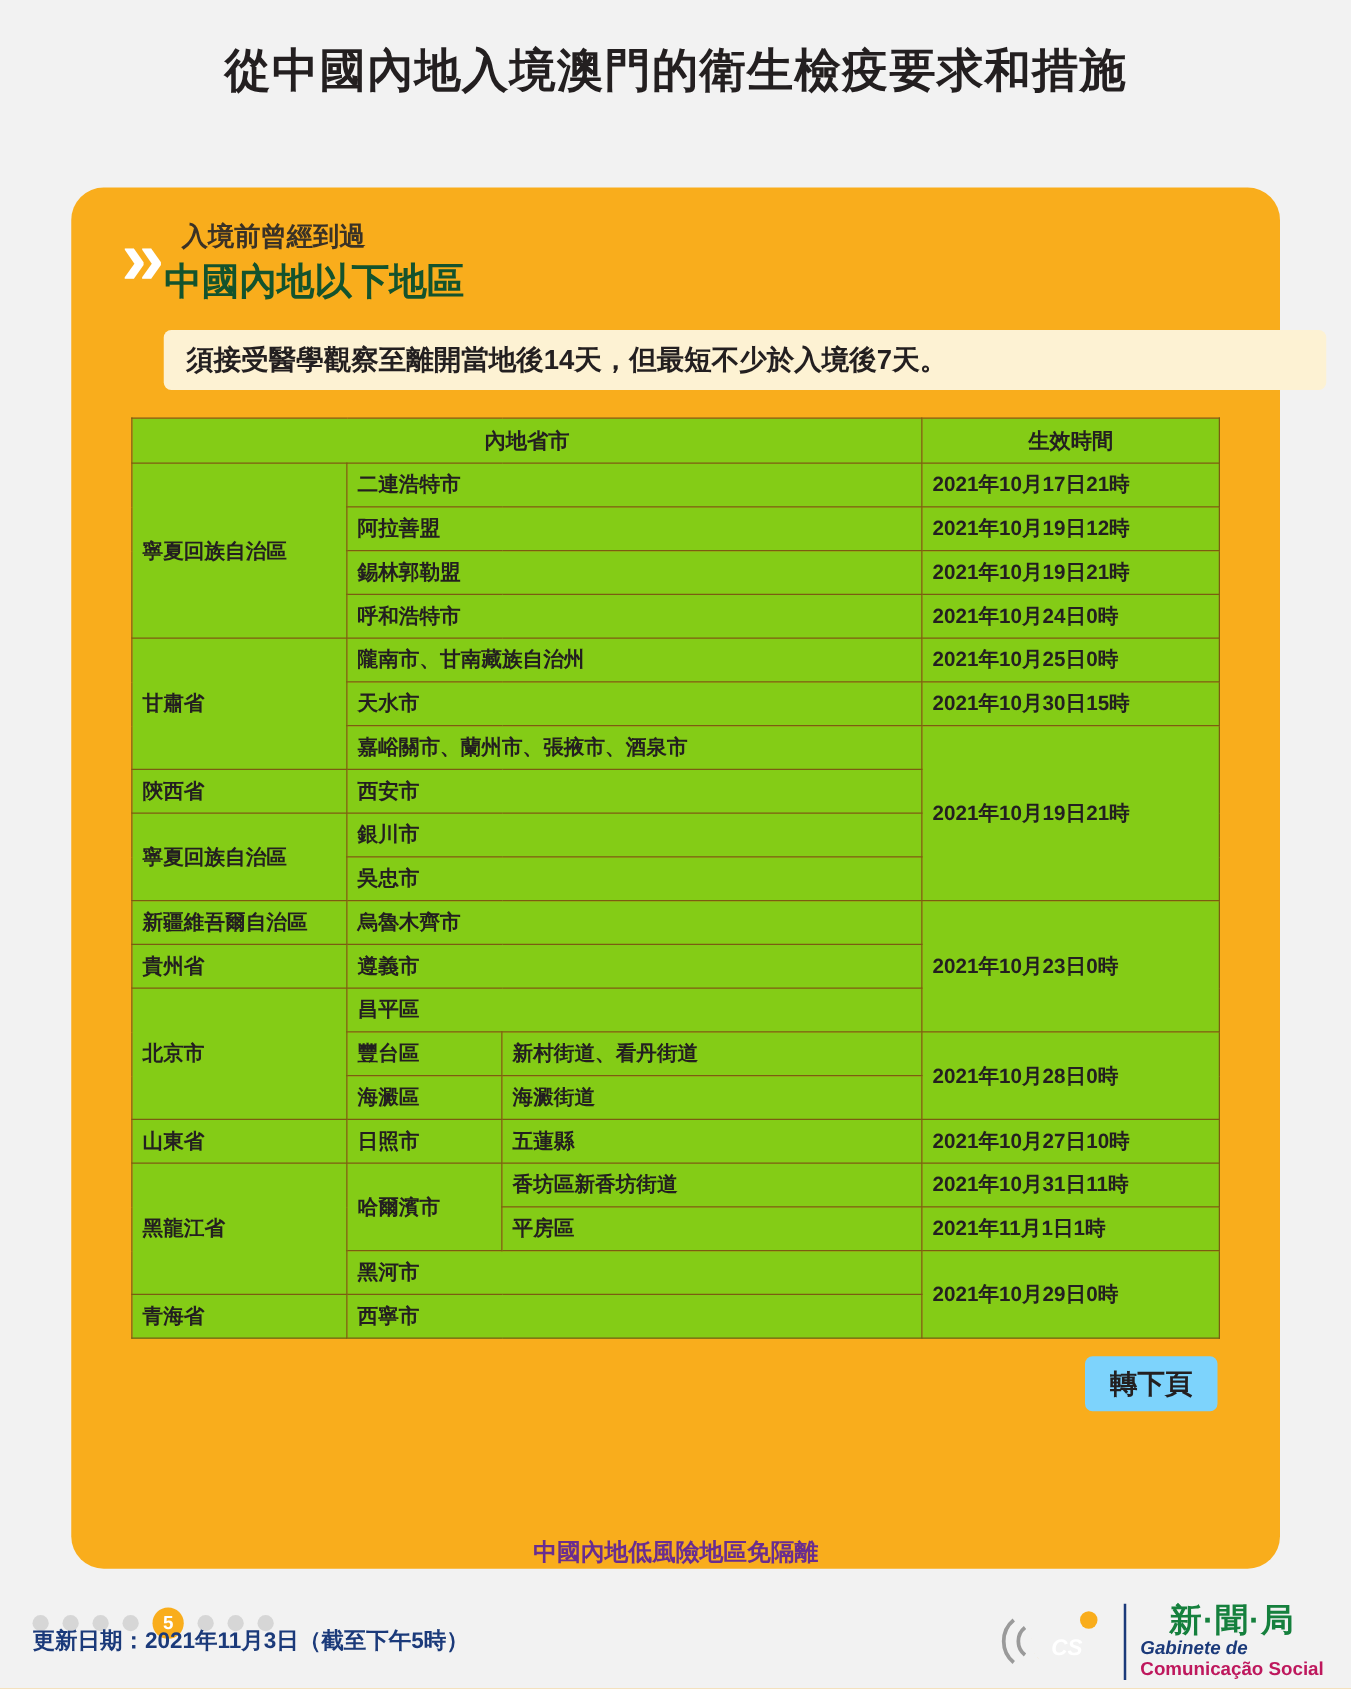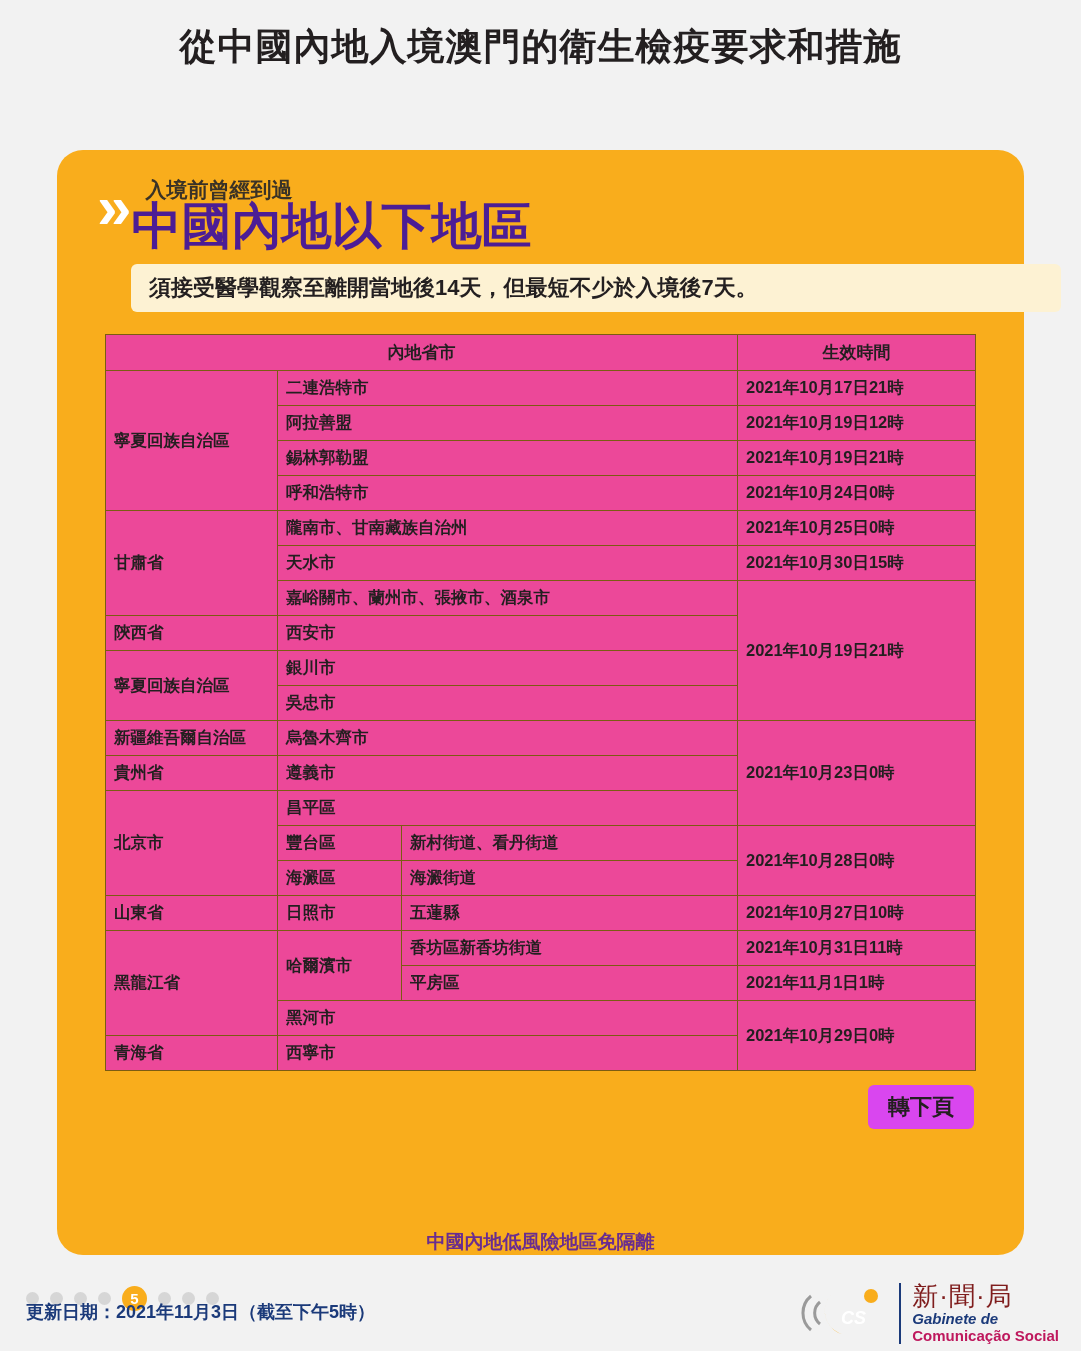--- a/index.html
+++ b/index.html
@@ -10,21 +10,21 @@
     width: 1081px;
     height: 1351px;
     background: #f2f2f2;
     font-family: "Liberation Sans", "DejaVu Sans", sans-serif;
     position: relative;
     overflow: hidden;
   }
 
   
   .header {
-    padding-top: 22px;
+    padding-top: 32px;
     text-align: center;
   }
   .header .line1 {
     font-size: 37px;
     font-weight: bold;
     color: #231f20;
     letter-spacing: 1px;
   }
   .header .line2 {
     font-size: 41px;
@@ -61,22 +61,22 @@
     letter-spacing: -10px;
   }
   .chev-text .pre {
     font-size: 21px;
     color: #3a3226;
     font-weight: bold;
     line-height: 24px;
     margin-left: 14px;
   }
   .chev-text .main {
-    font-size: 50px;
-    color: #4c1d95;
+    font-size: 30px;
+    color: #14532d;
     font-weight: bold;
     line-height: 44px;
     margin-top: 2px;
   }
 
   .notice {
     margin: 16px 0 0 74px;
     width: 930px;
     background: #fdf2d3;
     border-radius: 6px;
@@ -96,21 +96,21 @@
   }
   table.main-table th,
   table.main-table td {
     border: 1px solid #7b5c12;
     font-size: 16.5px;
     color: #231f20;
     font-weight: bold;
     padding: 6px 8px;
     height: 21px;
     vertical-align: middle;
-    background: #ec4899;
+    background: #84cc16;
   }
   table.main-table th {
     text-align: center;
     font-size: 17px;
   }
   td.prov {
     color: #6a2d8f;
     width: 172px;
   }
   td.city {
@@ -128,21 +128,21 @@
   col.c-dist { width: 336px; }
   col.c-time { width: 238px; }
 
   
   .next-wrap {
     margin: 14px 50px 0 0;
     text-align: right;
   }
   .next-pill {
     display: inline-block;
-    background: #d946ef;
+    background: #7dd3fc;
     border-radius: 6px;
     padding: 7px 20px;
     font-size: 22px;
     font-weight: bold;
     color: #231f20;
   }
 
   .footnote {
     text-align: center;
     margin-top: 100px;
@@ -204,24 +204,25 @@
     height: 62px;
     position: relative;
     margin-right: 10px;
   }
   .logo-text {
     border-left: 2px solid #1b3a7a;
     padding-left: 11px;
   }
   .logo-text .t1 {
     font-size: 26px;
-    font-weight: normal;
-    color: #7f1d1d;
+    font-weight: bold;
+    color: #15803d;
     letter-spacing: 1px;
     line-height: 27px;
+    text-align: center;
   }
   .logo-text .t2 {
     font-size: 15px;
     font-style: italic;
     font-weight: bold;
     color: #1b3a7a;
     line-height: 17px;
   }
   .logo-text .t3 {
     font-size: 15px;

